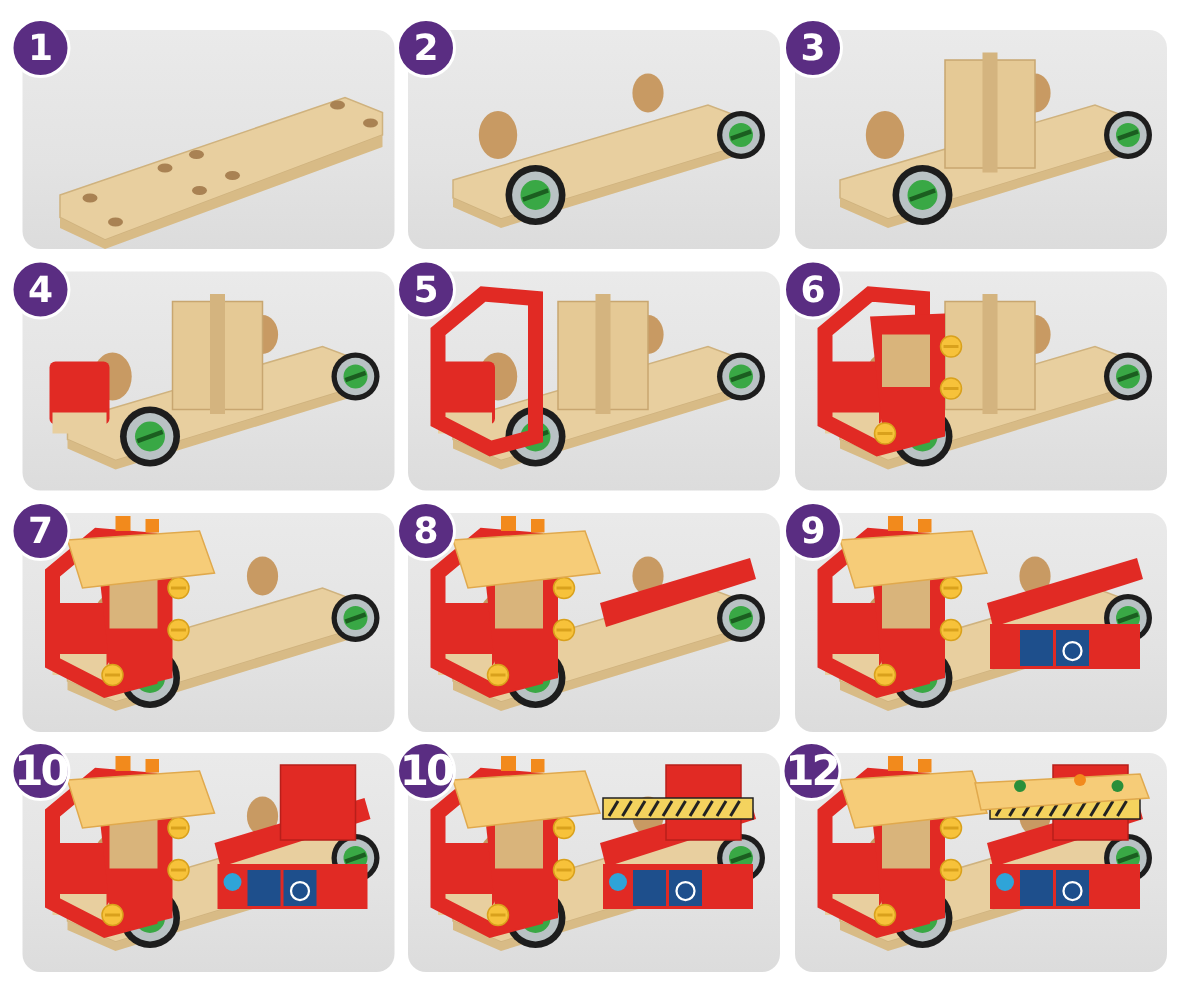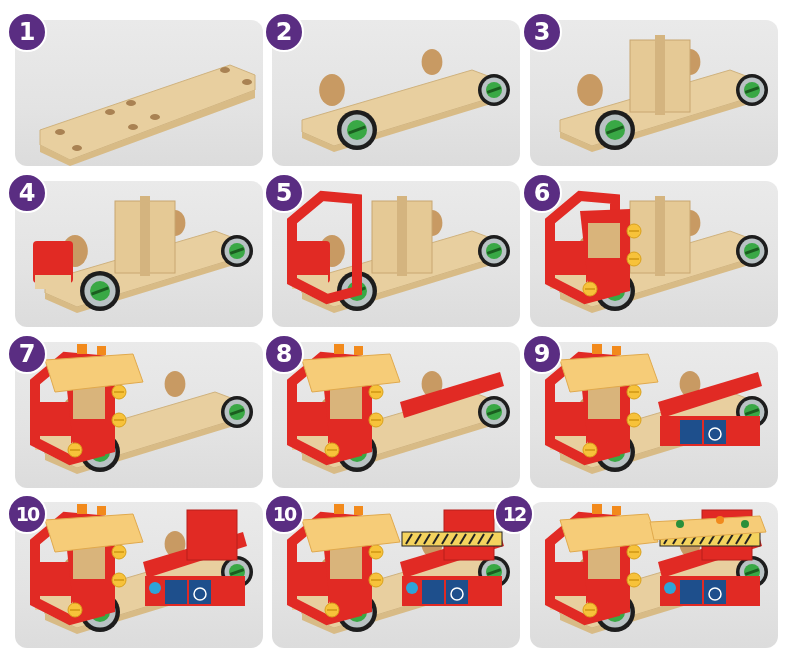--- a/index.html
+++ b/index.html
@@ -1,19 +1,19 @@
 <!DOCTYPE html>
 <html><head>
 <meta charset="utf-8">
 <style>
   html,body{margin:0;padding:0;background:#ffffff;}
   body{width:800px;height:660px;position:relative;overflow:hidden;font-family:"Liberation Sans",sans-serif;}
   .tile{position:absolute;width:248px;height:146px;border-radius:12px;background:linear-gradient(180deg,#eaeaea 0%,#e3e3e3 60%,#dcdcdc 100%);overflow:hidden;}
   .badge{position:absolute;width:36px;height:36px;border-radius:50%;background:#5a2d82;color:#fff;font-weight:bold;font-size:24px;line-height:36px;text-align:center;z-index:5;border:2px solid #ffffff;font-family:"DejaVu Sans",sans-serif;}
-  .badge.two{font-size:19px;letter-spacing:-2px;}
+  .badge.two{font-size:28px;letter-spacing:-2px;}
   svg.scene{position:absolute;left:0;top:0;width:248px;height:146px;}
 </style>
 </head>
 <body>
 
 <div id="grid">
     <div class="tile" style="left: 15px; top: 20px;">
       <svg class="scene" viewBox="0 0 248 146">
         <path d="M25 110 L215 45 L240 55 L240 70 L55 140 L25 125Z" fill="#e8cf9f" stroke="#cfb27e"></path>
         <path d="M25 125 L55 140 L240 70 L240 78 L55 146 L25 132Z" fill="#d8bb86"></path>
@@ -412,14 +412,14 @@
         <line x1="188" y1="42" x2="194" y2="32" stroke="#222" stroke-width="2"></line>
         <line x1="197" y1="42" x2="203" y2="32" stroke="#222" stroke-width="2"></line>
         <line x1="206" y1="42" x2="212" y2="32" stroke="#222" stroke-width="2"></line>
         <line x1="215" y1="42" x2="221" y2="32" stroke="#222" stroke-width="2"></line>
         <path d="M120 20 L230 14 L236 30 L124 38Z" fill="#f6cc78" stroke="#e0a94d"></path>
         <circle cx="150" cy="22" r="4" fill="#2a8f3a"></circle>
         <circle cx="190" cy="18" r="4" fill="#f28a1c"></circle>
         <circle cx="215" cy="22" r="4" fill="#2a8f3a"></circle>
       </svg>
     </div>
-    <div class="badge two" style="left: 494px; top: 494px;">12</div>
+    <div class="badge two" style="left: 521px; top: 494px;">12</div>
   </div>
 
 </body></html>

